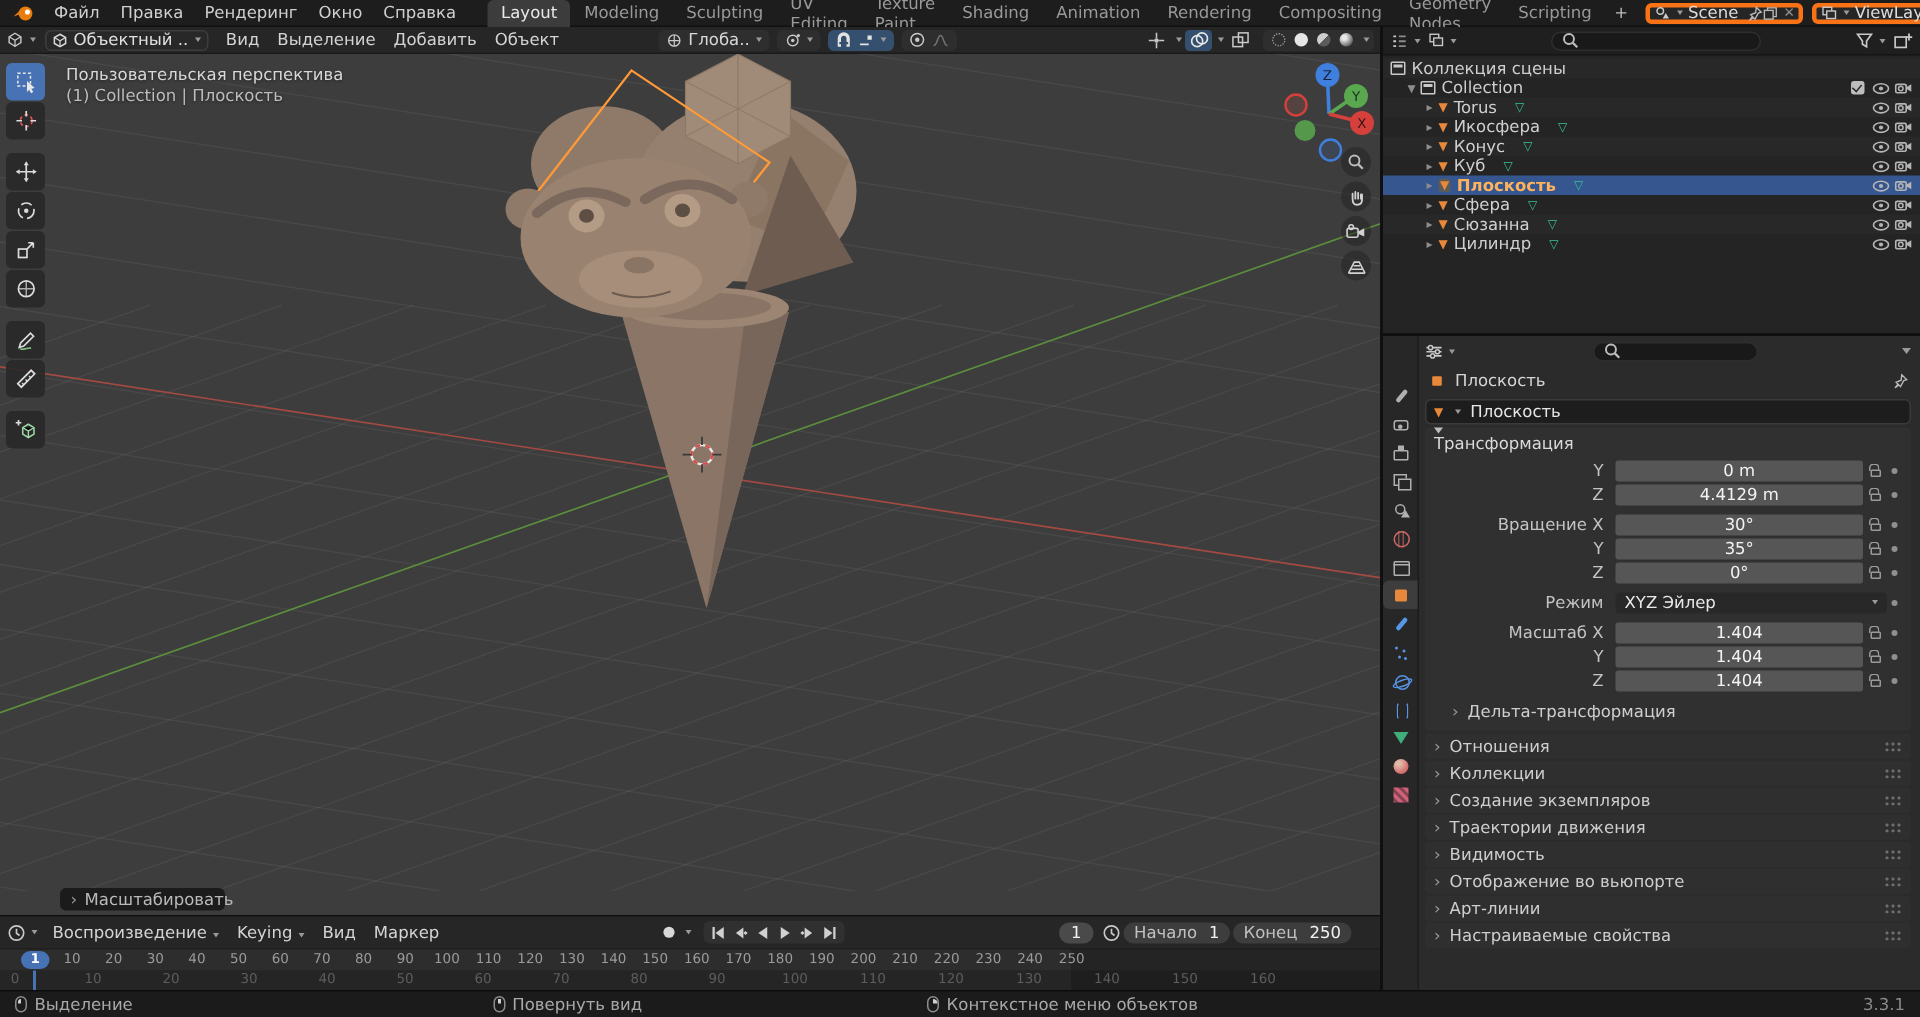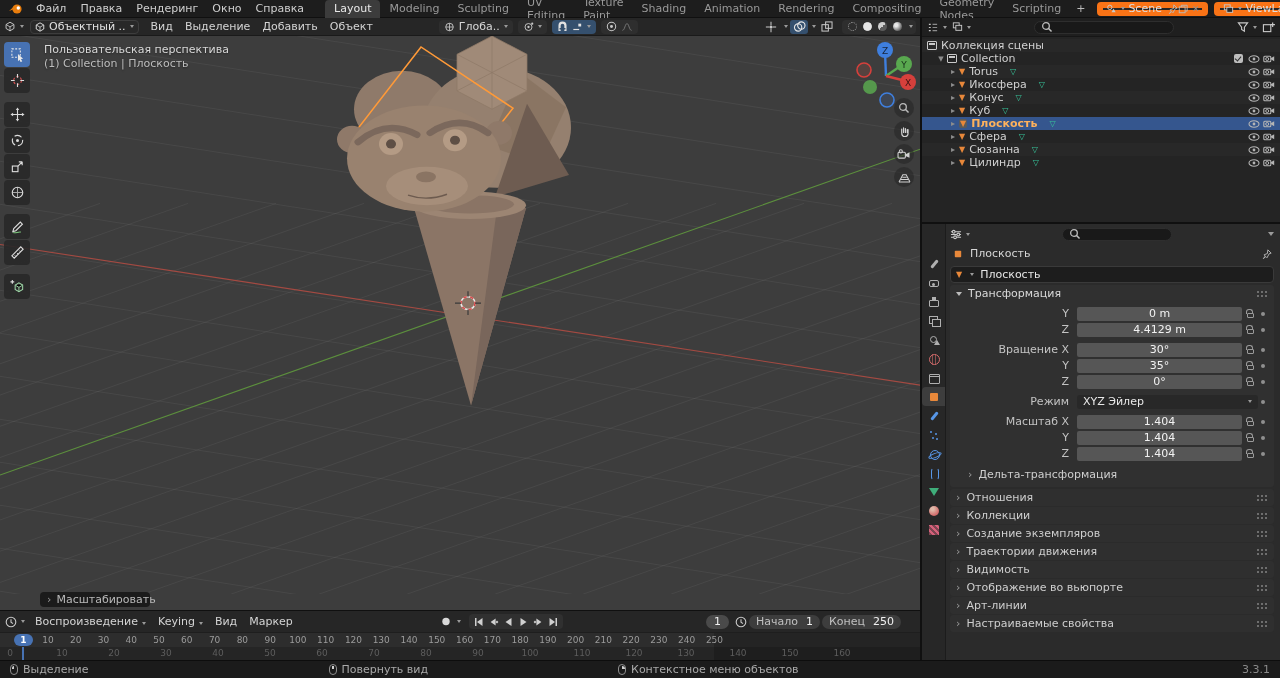--- a/index.html
+++ b/index.html
@@ -11,21 +11,21 @@
   .caret.sm{border-left-width:2.5px;border-right-width:2.5px;border-top-width:3.5px;}
   .spacer{flex:1;}
   
   .topbar{height:18px;background:#1d1d1d;display:flex;align-items:center;padding:0 6px;flex:0 0 auto;border-bottom:1px solid #101010;}
   .logo{width:15px;height:12px;margin:0 6px 0 2px;}
   .menu-item{padding:0 7px;color:#cfcfcf;cursor:pointer;}
   .ws-tabs{display:flex;margin-left:14px;height:18px;align-items:stretch;}
   .ws-tab{padding:1px 9px;color:#999;display:flex;align-items:center;cursor:pointer;}
   .ws-tab.active{background:#3c3c3c;color:#e8e8e8;border-radius:4px 4px 0 0;}
   .ws-tab.plus{color:#bbb;padding:0 6px;}
-  .id-field{display:flex;align-items:center;background:#262626;border:6px solid #f97316;border-radius:4px;height:14px;margin-left:6px;padding:0 3px;}
+  .id-field{display:flex;align-items:center;background:#262626;border:3px solid #f97316;border-radius:4px;height:14px;margin-left:6px;padding:0 3px;}
   .id-field .txt{color:#ddd;margin:0 6px 0 3px;}
   .xbtn{color:#909090;font-size:9px;margin-left:4px;}
   
   .main{flex:1;display:flex;min-height:0;}
   .left{width:922px;display:flex;flex-direction:column;border-right:2px solid #101010;}
   .right{flex:1;display:flex;flex-direction:column;min-width:0;}
   
   .vp-header{height:18px;background:#262626;display:flex;align-items:center;padding:0 4px;border-bottom:1px solid #1a1a1a;}
   .vp-tools{height:16px;background:#2b2b2b;display:flex;align-items:center;padding:0 4px;border-bottom:1px solid #151515;}
   .mode-box{display:flex;align-items:center;background:#282828;border:1px solid #3d3d3d;border-radius:4px;height:14px;padding:0 4px;margin:0 6px;color:#e0e0e0;}
@@ -93,21 +93,21 @@
   
   .props{flex:1;display:flex;min-height:0;}
   .props-tabs{width:24px;background:#272727;display:flex;flex-direction:column;align-items:stretch;padding-top:30px;border-right:1px solid #1c1c1c;}
   .ptab{height:19px;display:flex;align-items:center;justify-content:center;}
   .ptab.active{background:#3d3d3d;border-radius:4px 0 0 4px;}
   .props-main{flex:1;background:#2b2b2b;display:flex;flex-direction:column;padding:0 6px 0 4px;min-width:0;}
   .props-header{height:20px;display:flex;align-items:center;}
   .crumb{height:19px;display:flex;align-items:center;padding:0 2px;color:#d6d6d6;}
   .name-row{height:22px;display:flex;align-items:center;}
   .name-input{flex:1;display:flex;align-items:center;background:#1d1d1d;border:1px solid #3a3a3a;border-radius:4px;height:17px;padding:0 4px;color:#e6e6e6;}
-  .panel-hdr{height:17px;display:flex;align-items:center;background:#303030;border-radius:3px;padding:0 6px;margin-bottom:1px;color:#d9d9d9;}
+  .panel-hdr{height:17px;display:flex;align-items:flex-start;background:#303030;border-radius:3px;padding:0 6px;margin-bottom:1px;color:#d9d9d9;flex-direction:column;}
   .panel-body{background:#303030;border-radius:0 0 3px 3px;padding:4px 6px 5px 2px;margin-bottom:2px;}
   .t-row{display:flex;align-items:center;height:15px;margin-bottom:1px;}
   .t-label{width:125px;text-align:right;color:#c3c3c3;padding-right:8px;flex:0 0 auto;}
   .t-slider{flex:1;background:#565656;border-radius:2px;height:14px;display:flex;align-items:center;justify-content:center;color:#f2f2f2;}
   .t-select{flex:1;background:#282828;border-radius:3px;height:14px;display:flex;align-items:center;padding:0 6px;color:#e8e8e8;}
   .t-group{margin-bottom:5px;}
   .lockw{width:16px;display:flex;justify-content:center;flex:0 0 auto;}
   .lock{width:7px;height:5px;border:1px solid #9a9a9a;border-radius:1px;position:relative;margin-top:4px;}
   .lock::before{content:"";position:absolute;width:5px;height:4px;border:1px solid #9a9a9a;border-bottom:none;border-radius:3px 3px 0 0;top:-5px;left:-2px;}
   .kdot{width:10px;display:flex;justify-content:center;flex:0 0 auto;}

